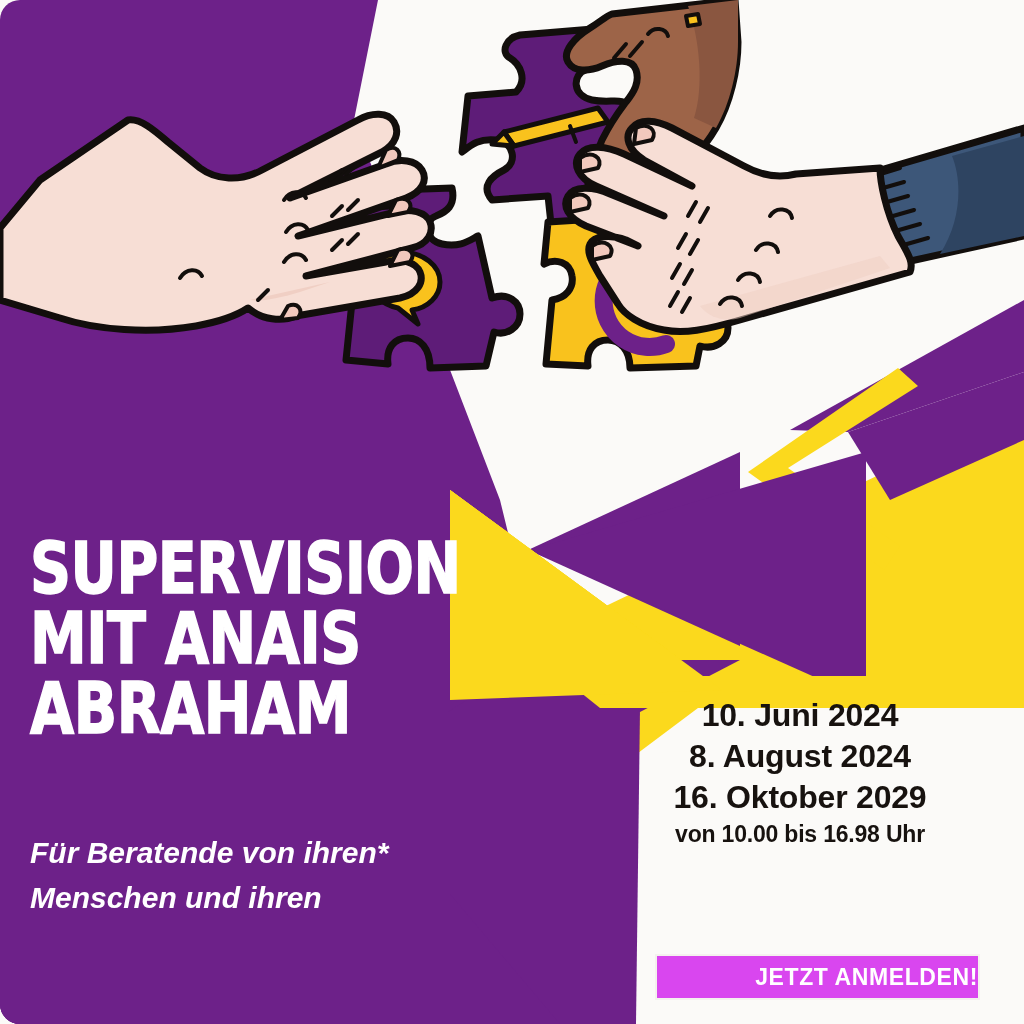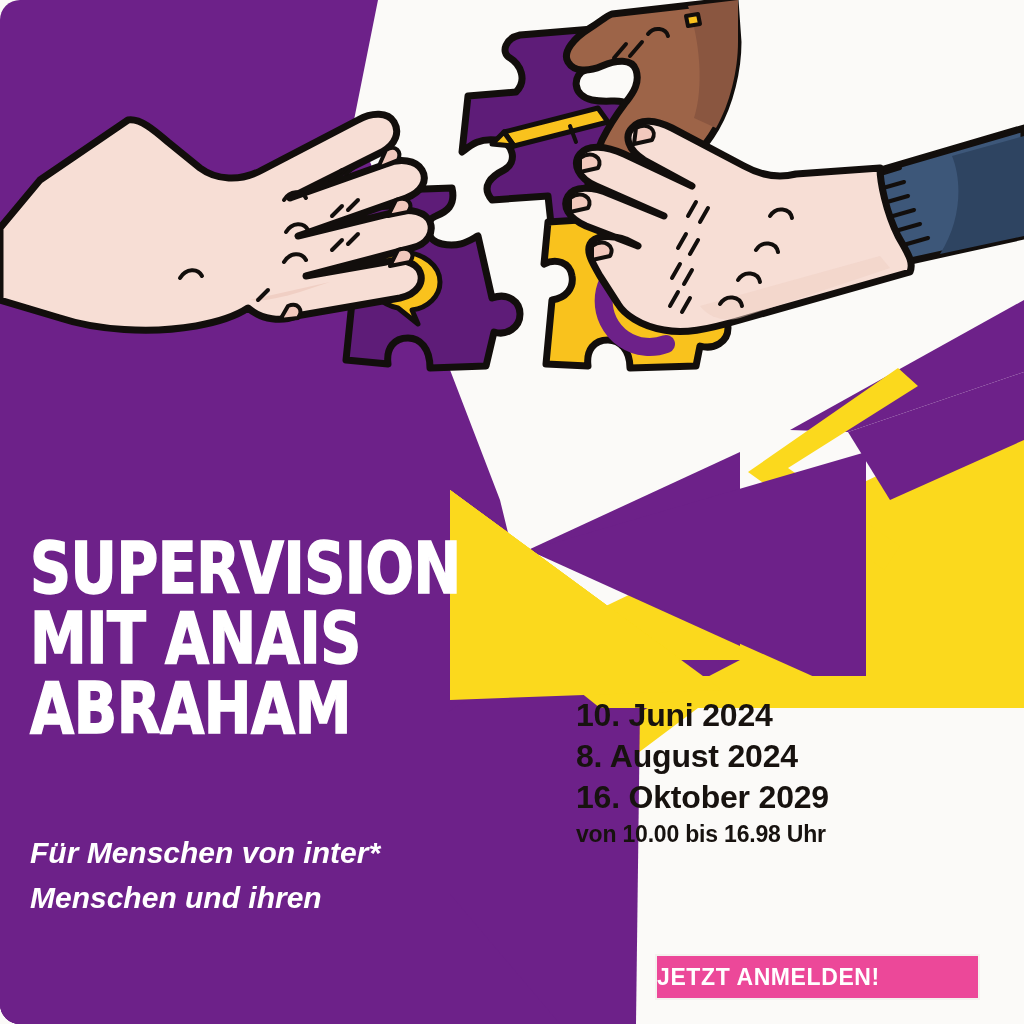--- a/index.html
+++ b/index.html
@@ -45,38 +45,38 @@
     font-family:"Liberation Sans",sans-serif;
     font-style:italic;
     font-weight:bold;
     font-size:30px;
     line-height:1.5em;
   }
   #subtitle .sline{display:block;}
 
   #dates{
     position:absolute;
-    right:28px; top:695px;
+    right:14px; top:695px;
     width:420px;
-    text-align:left;
+    text-align:center;
     color:#17120F;
     font-family:"Liberation Sans",sans-serif;
     font-weight:bold;
   }
   #dates .dline{display:block;font-size:32px;line-height:1.28em;letter-spacing:-0.2px;}
   #dates .tline{display:block;font-size:23px;line-height:1.45em;letter-spacing:-0.2px;}
 
   #cta{
     position:absolute;
     left:655px; top:954px;
     width:325px; height:46px;
-    background:#ec4899;
+    background:#d946ef;
     border:2px solid #F4F1EE;
     box-sizing:border-box;
-    display:flex;align-items:center;justify-content:flex-start;
+    display:flex;align-items:center;justify-content:flex-end;
     color:#FFFFFF;
     font-family:"Liberation Sans",sans-serif;
     font-weight:bold;
     font-size:23px;
     letter-spacing:0.6px;
     cursor:pointer;
   }
 </style>
 </head>
 <body>
@@ -342,21 +342,21 @@
     </g>
   </svg>
 
   <h1 id="title">
     <span class="tline">SUPERVISION</span>
     <span class="tline">MIT ANAIS</span>
     <span class="tline">ABRAHAM</span>
   </h1>
 
   <div id="subtitle">
-    <span class="sline">Für Menschen von inter*</span>
+    <span class="sline">Für Beratende von ihren*</span>
     <span class="sline">Menschen und ihren</span>
   </div>
 
   <div id="dates">
     <span class="dline">10. Juni 2024</span>
     <span class="dline">8. August 2024</span>
     <span class="dline">16. Oktober 2029</span>
     <span class="tline">von 10.00 bis 16.98 Uhr</span>
   </div>
 

